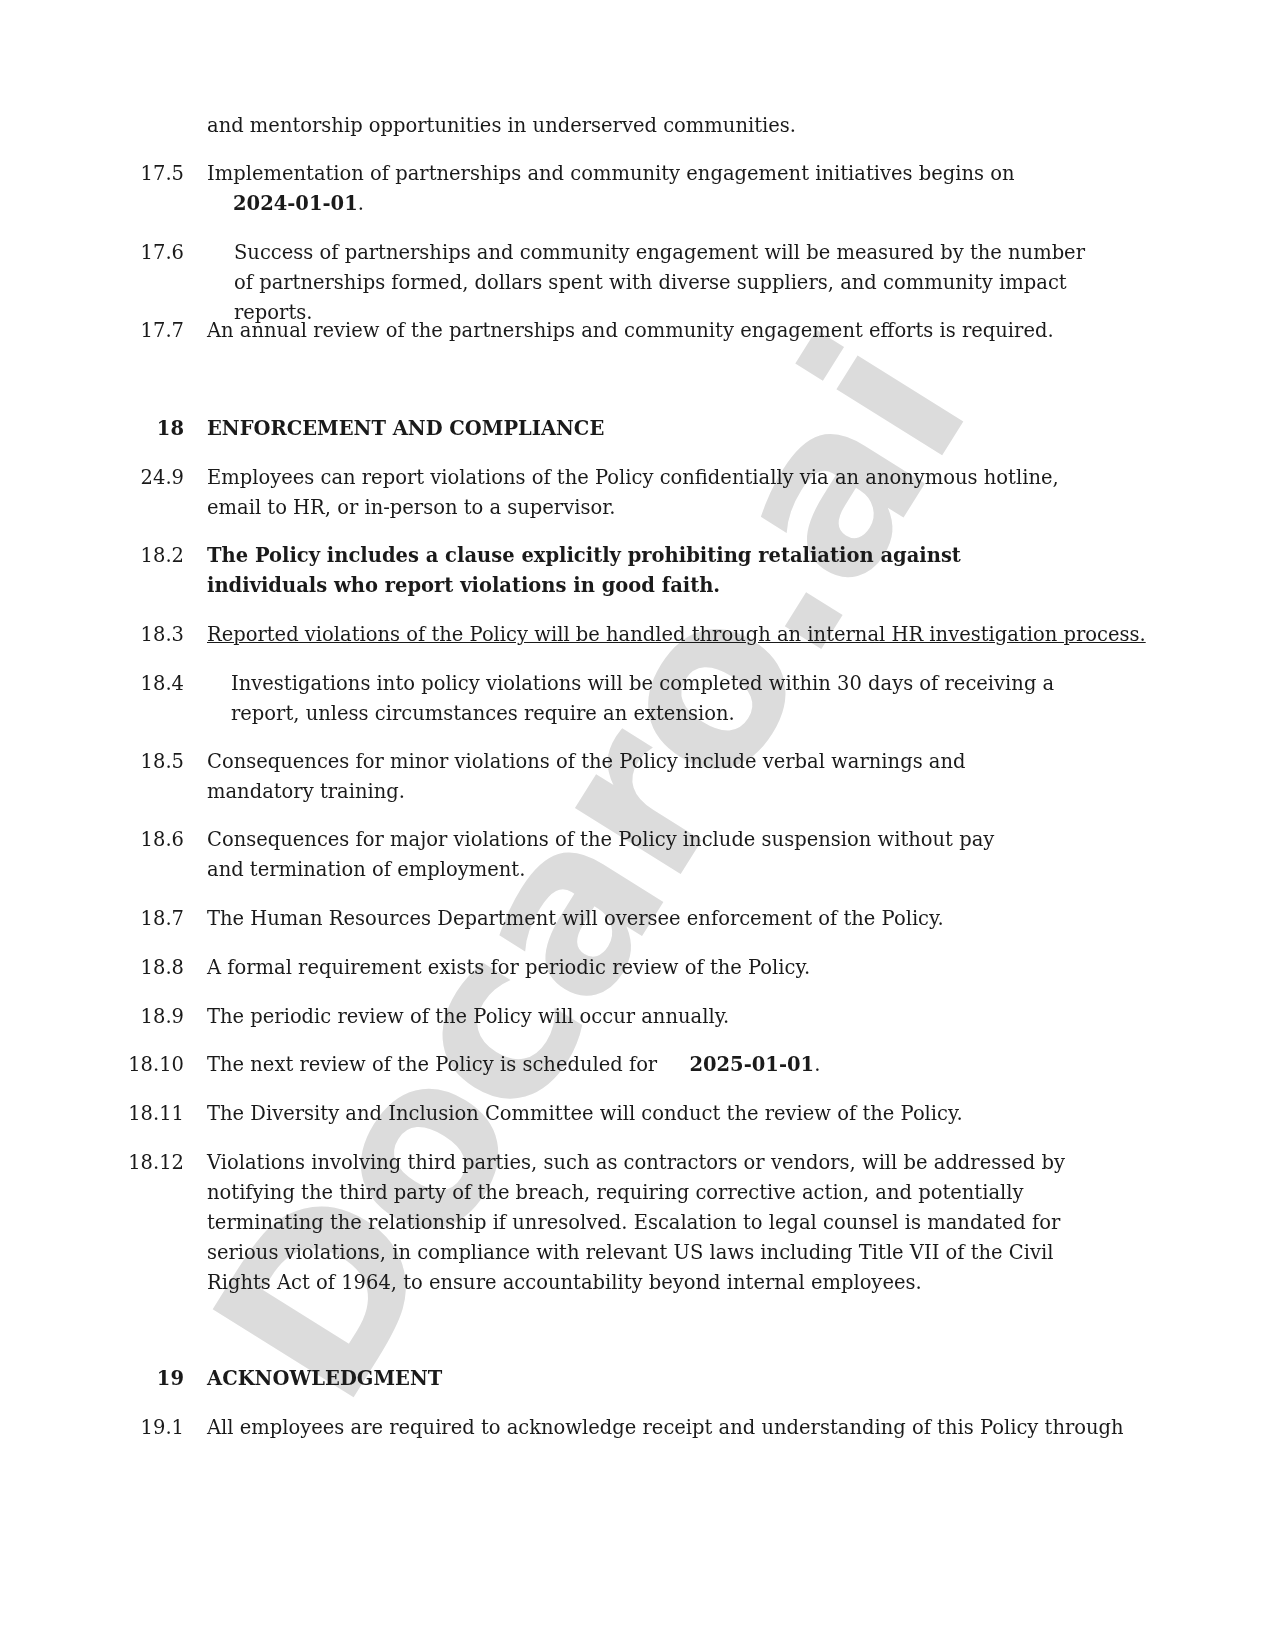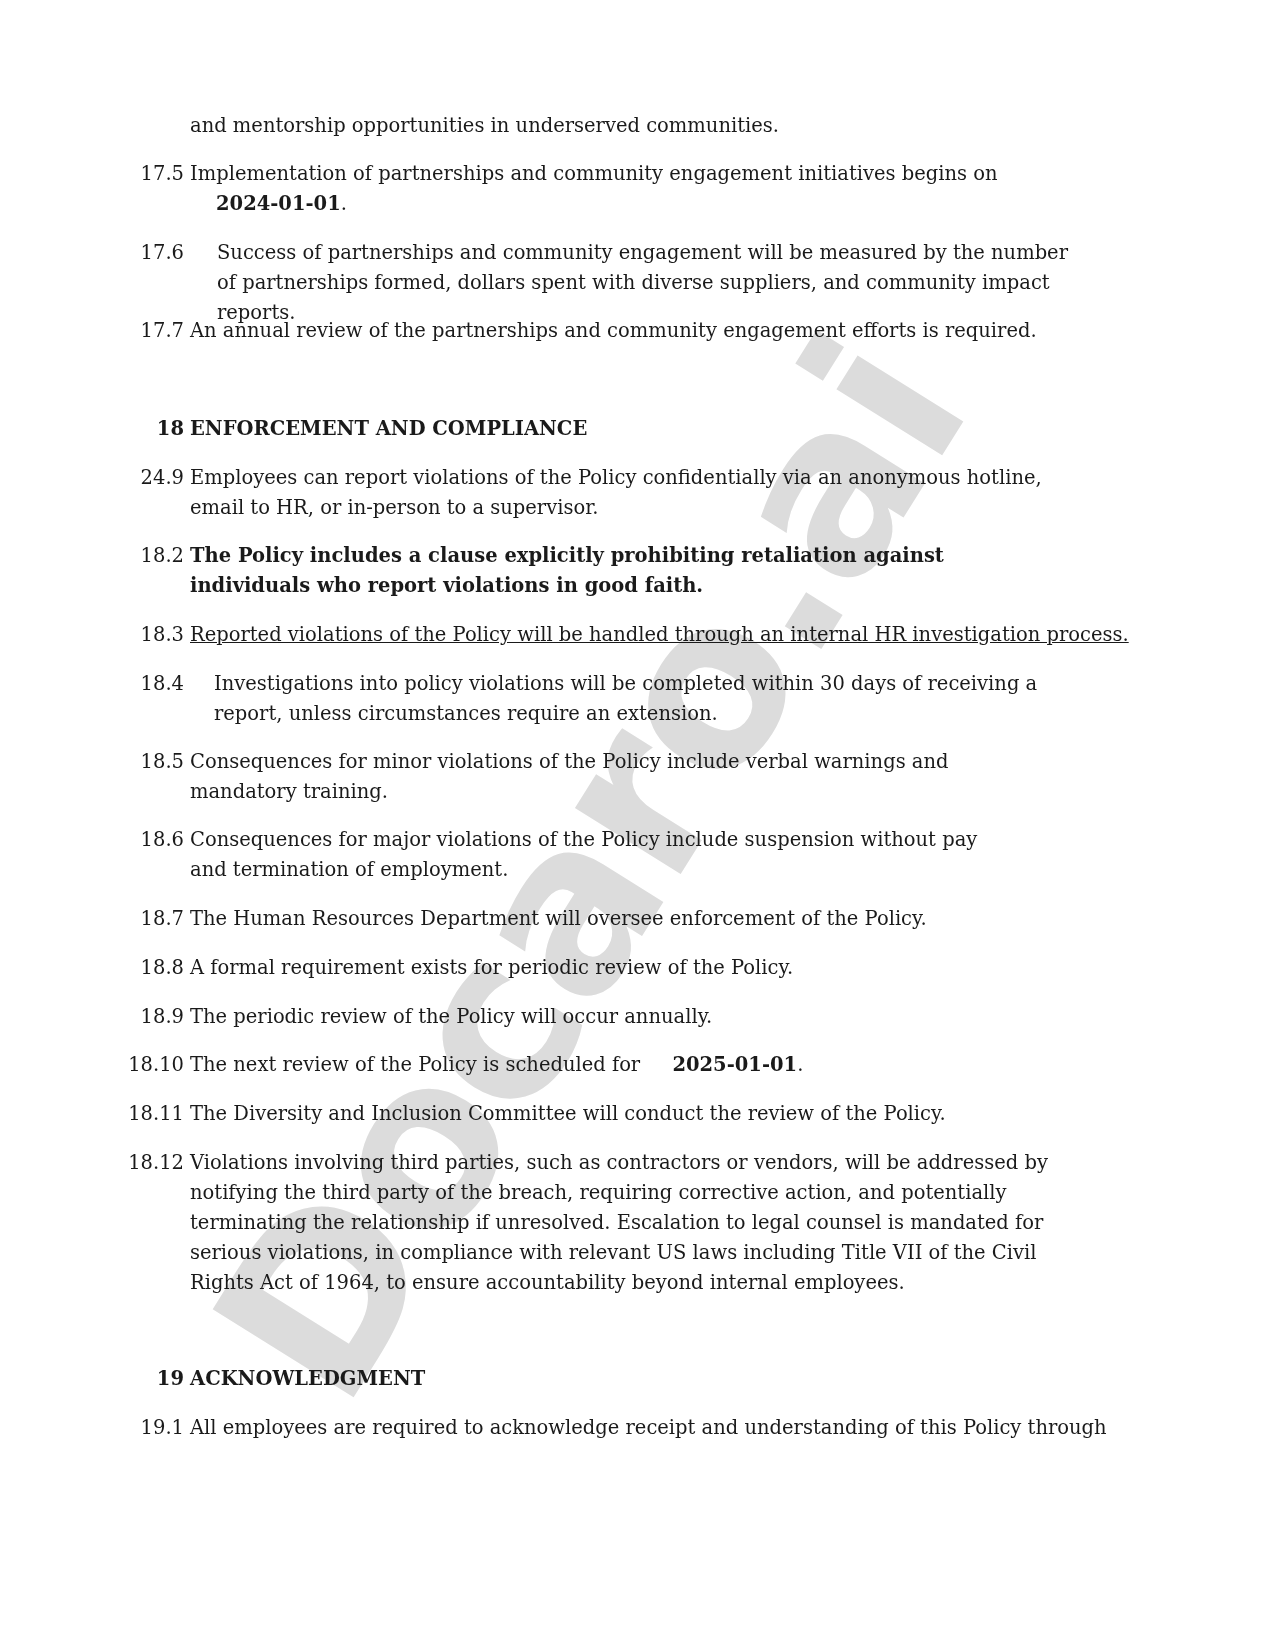--- a/index.html
+++ b/index.html
@@ -45,21 +45,21 @@
       line-height: 30px;
     }
     .num {
       position: absolute;
       right: calc(1275px - 184px);
       text-align: right;
       white-space: nowrap;
     }
     .text {
       position: absolute;
-      left: 190px;
+      left: 207px;
       width: 920px;
     }
     .heading .num, .heading .text {
       font-weight: bold;
     }
     b { font-weight: bold; margin-left: 26px; }
   </style>
 </head>
 <body>
 

